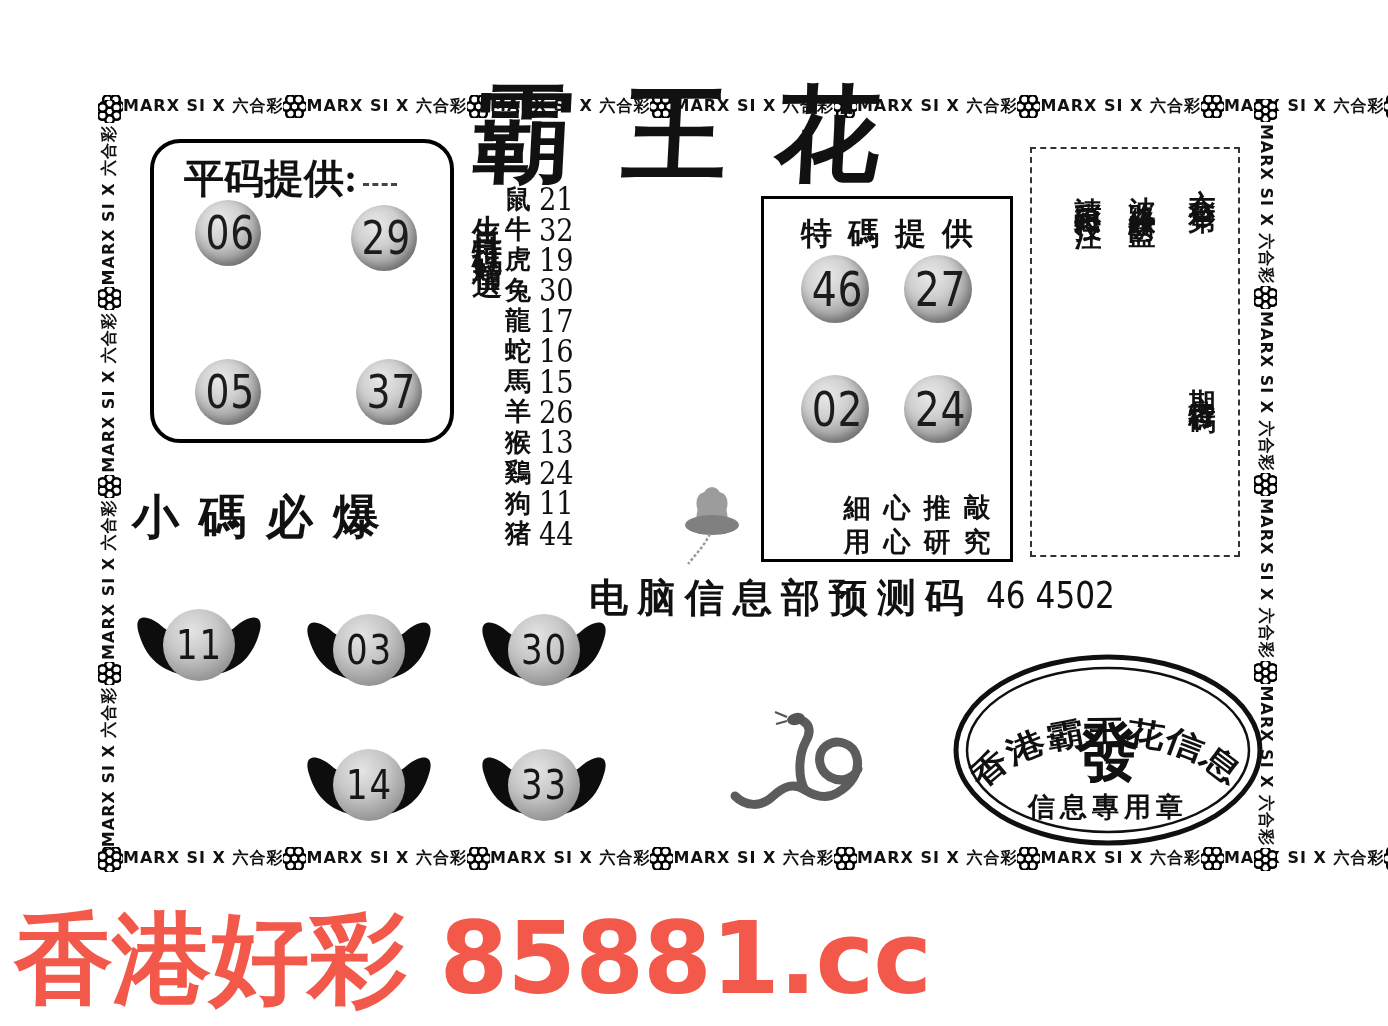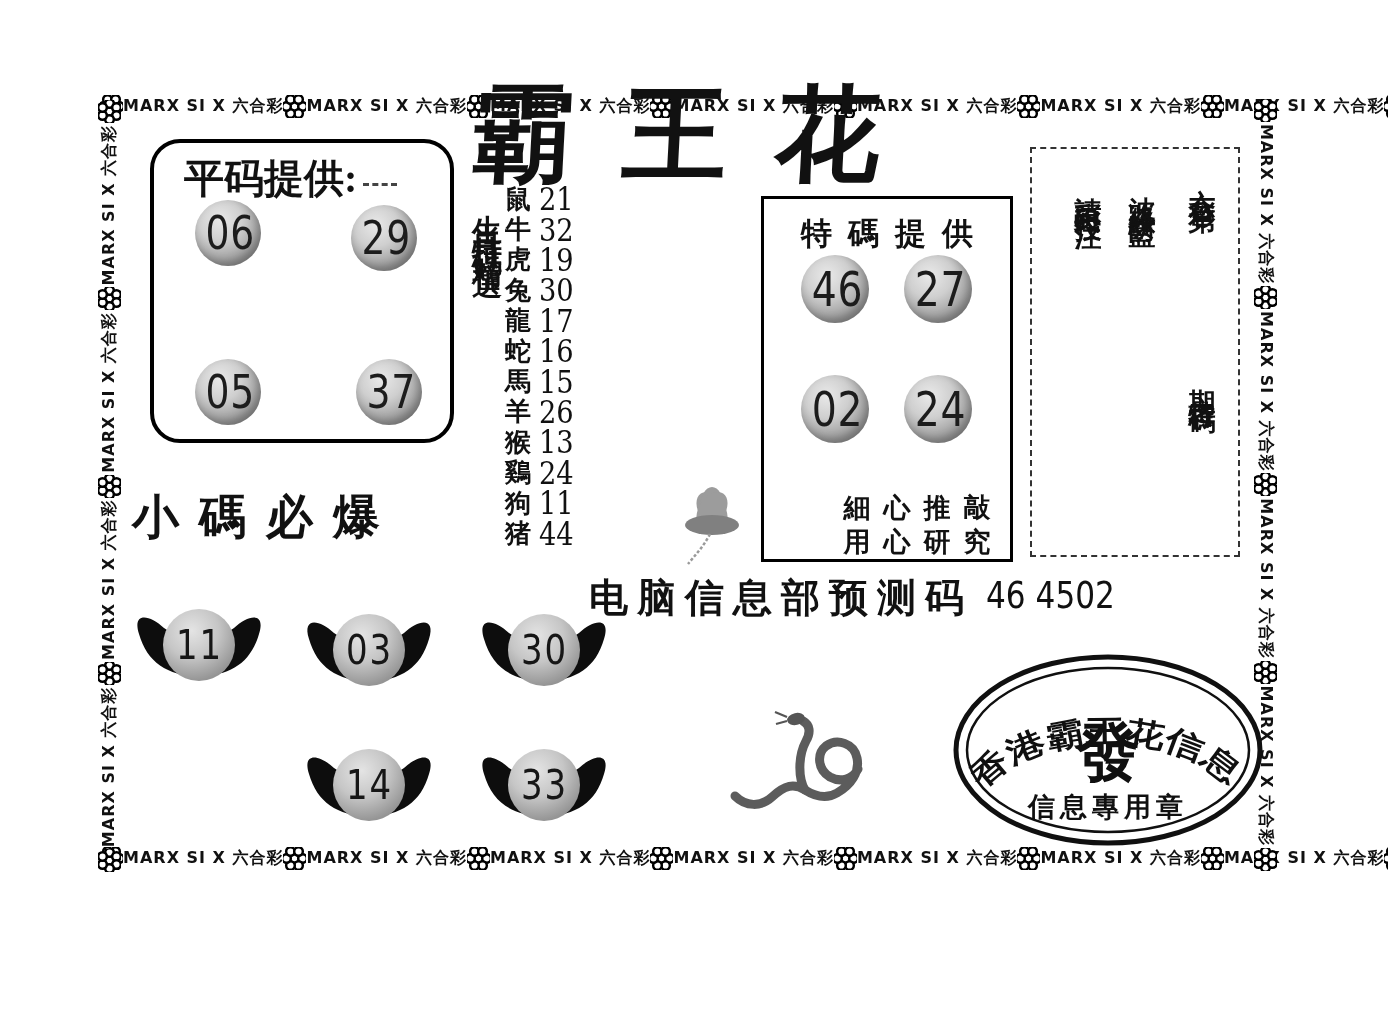--- a/index.html
+++ b/index.html
@@ -385,14 +385,15 @@
     <ellipse cx="160" cy="100" rx="152" ry="93" fill="none" stroke="#101010" stroke-width="5"></ellipse>
     <ellipse cx="160" cy="100" rx="141" ry="82" fill="none" stroke="#101010" stroke-width="2.5"></ellipse>
     <path id="stamp-arc" d="M34,142 A136,80 0 0 1 286,142" fill="none"></path>
     <text font-size="31" font-weight="bold" fill="#101010" font-family="'Liberation Serif','DejaVu Serif',serif">
       <textPath href="#stamp-arc" startOffset="2" textLength="348" lengthAdjust="spacingAndGlyphs">香港霸王花信息公司</textPath>
     </text>
     <text x="160" y="124" text-anchor="middle" font-size="64" font-weight="bold" fill="#101010" font-family="'Liberation Serif','DejaVu Serif',serif">發</text>
     <text x="160" y="166" text-anchor="middle" font-size="27" font-weight="bold" letter-spacing="5" fill="#101010" font-family="'Liberation Serif','DejaVu Serif',serif">信息專用章</text>
   </svg>
 
+  <div class="banner">香港好彩 85881.cc</div>
 
 </div>
 
 </body></html>

